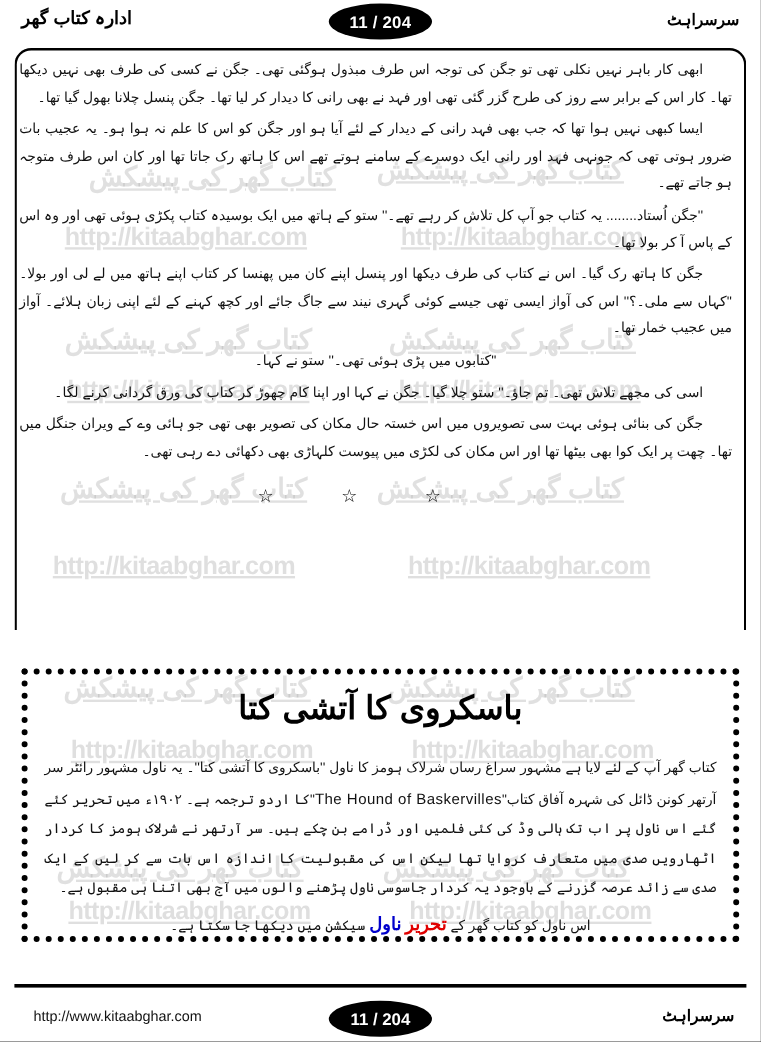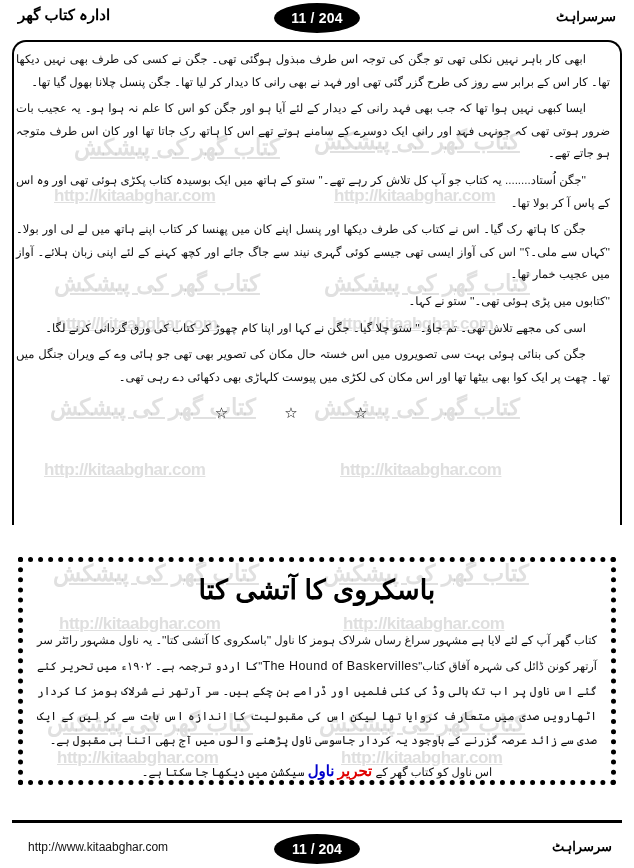--- a/index.html
+++ b/index.html
@@ -102,21 +102,21 @@
     position: absolute;
     font-family: "Liberation Sans", sans-serif;
     font-weight: bold;
     color: rgba(150,150,150,0.30);
     white-space: nowrap;
     pointer-events: none;
     z-index: 1;
     user-select: none;
     text-decoration: underline;
   }
-  .wm-url { font-size: 17px; letter-spacing: -0.5px; }
+  .wm-url { font-size: 21px; letter-spacing: -0.5px; }
   .wm-urdu { font-size: 23px; direction: rtl; color: rgba(160,160,160,0.32); }
 
   
   .ad-box {
     position: absolute;
     left: 18px;
     top: 557px;
     width: 598px;
     height: 228px;
     border: 5px dotted #000;
@@ -231,21 +231,21 @@
   <div class="wm wm-urdu" style="left:36px; top:352px;">کتاب گھر کی پیشکش</div>
   <div class="wm wm-urdu" style="left:300px; top:352px;">کتاب گھر کی پیشکش</div>
   <div class="wm wm-url" style="left:30px; top:418px;">http://kitaabghar.com</div>
   <div class="wm wm-url" style="left:326px; top:418px;">http://kitaabghar.com</div>
 
   <div class="body-text">
     <p>ابھی کار باہر نہیں نکلی تھی تو جگن کی توجہ اس طرف مبذول ہوگئی تھی۔ جگن نے کسی کی طرف بھی نہیں دیکھا تھا۔ کار اس کے برابر سے روز کی طرح گزر گئی تھی اور فہد نے بھی رانی کا دیدار کر لیا تھا۔ جگن پنسل چلانا بھول گیا تھا۔</p>
     <p>ایسا کبھی نہیں ہوا تھا کہ جب بھی فہد رانی کے دیدار کے لئے آیا ہو اور جگن کو اس کا علم نہ ہوا ہو۔ یہ عجیب بات ضرور ہوتی تھی کہ جونہی فہد اور رانی ایک دوسرے کے سامنے ہوتے تھے اس کا ہاتھ رک جاتا تھا اور کان اس طرف متوجہ ہو جاتے تھے۔</p>
     <p>''جگن اُستاد........ یہ کتاب جو آپ کل تلاش کر رہے تھے۔'' ستو کے ہاتھ میں ایک بوسیدہ کتاب پکڑی ہوئی تھی اور وہ اس کے پاس آ کر بولا تھا۔</p>
     <p>جگن کا ہاتھ رک گیا۔ اس نے کتاب کی طرف دیکھا اور پنسل اپنے کان میں پھنسا کر کتاب اپنے ہاتھ میں لے لی اور بولا۔ ''کہاں سے ملی۔؟'' اس کی آواز ایسی تھی جیسے کوئی گہری نیند سے جاگ جائے اور کچھ کہنے کے لئے اپنی زبان ہلائے۔ آواز میں عجیب خمار تھا۔</p>
-    <p class="no-indent" style="text-align:right">''کتابوں میں پڑی ہوئی تھی۔'' ستو نے کہا۔</p>
+    <p class="no-indent" style="text-align:center">''کتابوں میں پڑی ہوئی تھی۔'' ستو نے کہا۔</p>
     <p>اسی کی مجھے تلاش تھی۔ تم جاؤ۔'' ستو چلا گیا۔ جگن نے کہا اور اپنا کام چھوڑ کر کتاب کی ورق گردانی کرنے لگا۔</p>
     <p>جگن کی بنائی ہوئی بہت سی تصویروں میں اس خستہ حال مکان کی تصویر بھی تھی جو ہائی وے کے ویران جنگل میں تھا۔ چھت پر ایک کوا بھی بیٹھا تھا اور اس مکان کی لکڑی میں پیوست کلہاڑی بھی دکھائی دے رہی تھی۔</p>
   </div>
 
   <div class="stars">☆  ☆  ☆</div>
 </div>
 
 <div class="ad-box">
   <div class="ad-inner">
     <div class="wm wm-urdu" style="left:30px; top:-2px;">کتاب گھر کی پیشکش</div>

